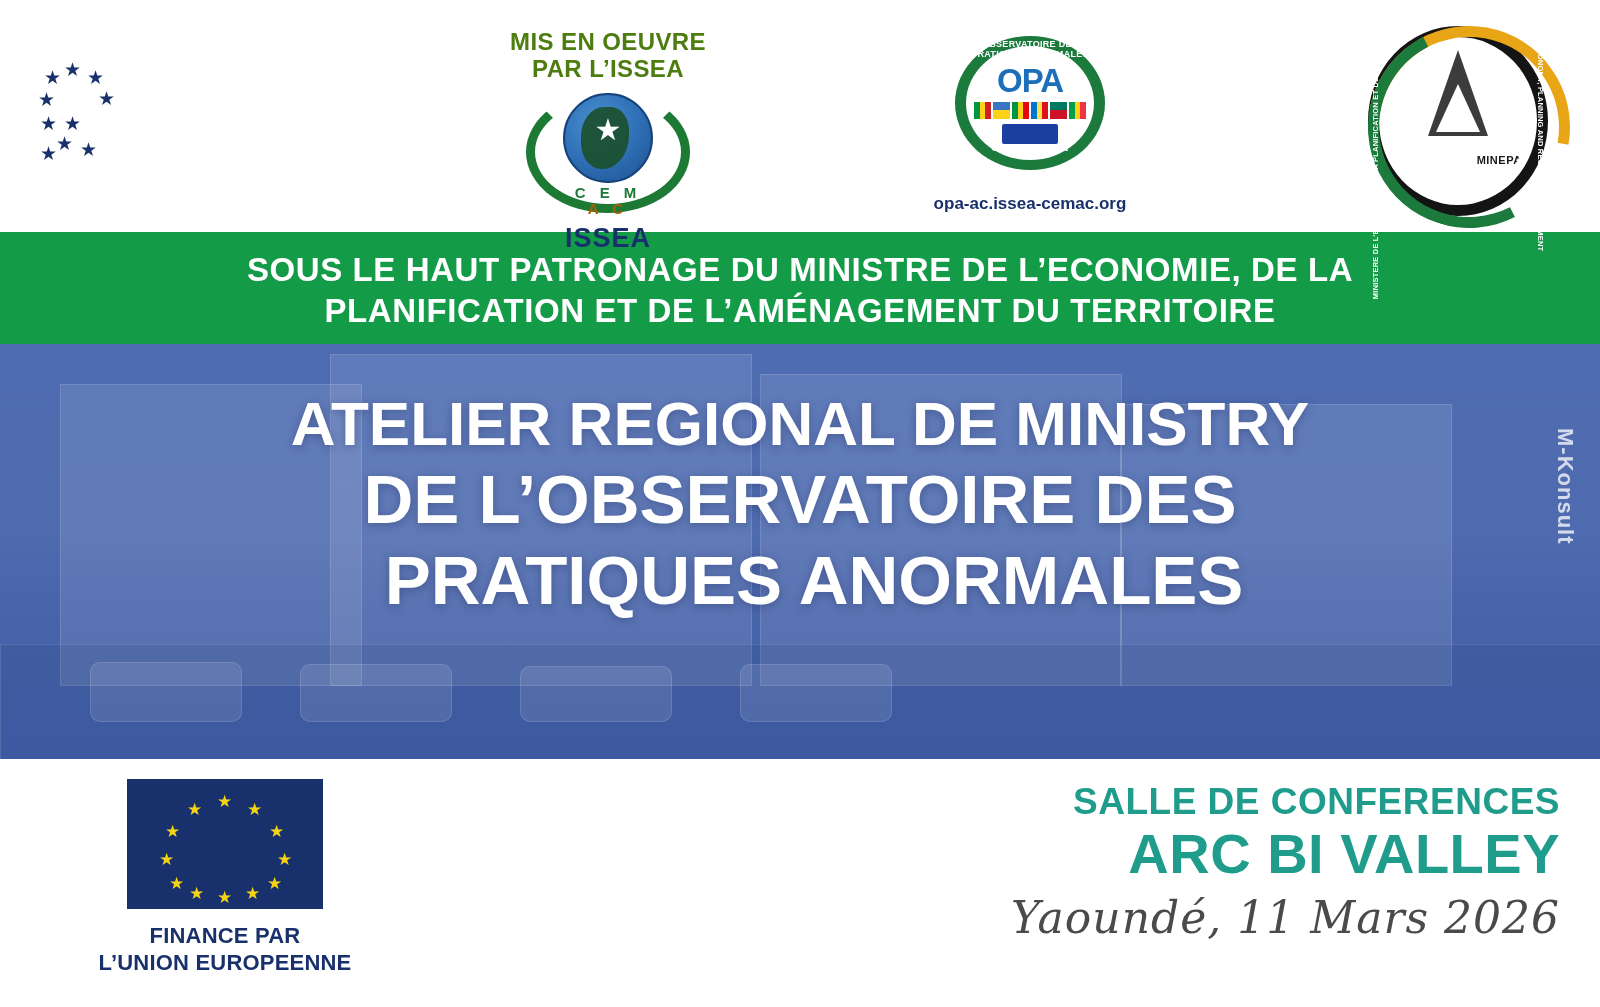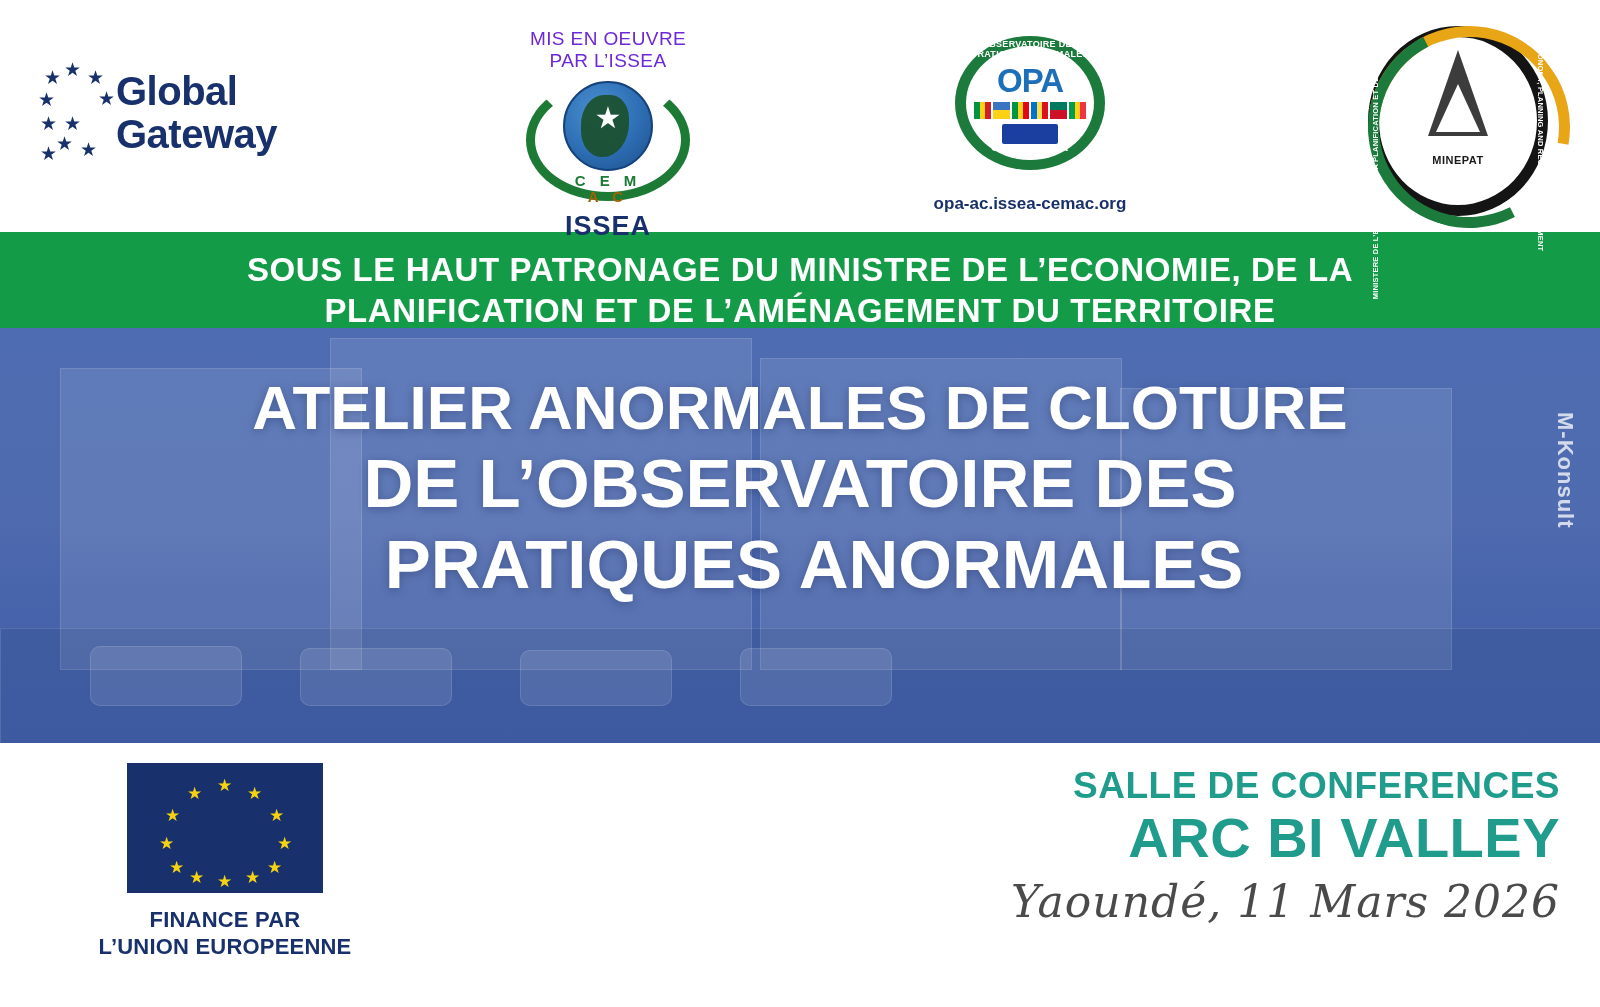--- a/index.html
+++ b/index.html
@@ -54,23 +54,23 @@
 
   
   .issea-logo {
     position: absolute;
     left: 508px;
     top: 28px;
     width: 200px;
     text-align: center;
   }
   .issea-top {
-    color: #6d28d9;
-    font-weight: normal;
-    font-size: 19px;
+    color: #4d7c0f;
+    font-weight: bold;
+    font-size: 24px;
     line-height: 1.14;
     letter-spacing: 0.4px;
   }
   .cemac-emblem {
     position: relative;
     width: 152px;
     height: 118px;
     margin: 6px auto 0;
   }
   .cemac-globe {
@@ -282,21 +282,21 @@
     position: absolute;
     left: -22px; top: 34px;
     width: 44px; height: 48px;
     background: #ffffff;
     clip-path: polygon(0 100%, 50% 0, 100% 100%);
   }
   .minepat-label {
     position: absolute;
     left: 0; right: 0;
     bottom: 30px;
-    text-align: center;
+    text-align: right;
     font-size: 11px;
     font-weight: bold;
     color: #1a1a1a;
     letter-spacing: .5px;
   }
   .minepat-circ {
     position: absolute;
     inset: 0;
     font-size: 7px;
     color: #ffffff;
@@ -328,21 +328,21 @@
   .patronage {
     background: #139b48;
     color: #ffffff;
     text-align: center;
     font-weight: bold;
     font-size: 33px;
     line-height: 1.25;
     letter-spacing: .6px;
     padding: 17px 40px 19px;
     box-sizing: border-box;
-    height: 96px;
+    height: 112px;
   }
 
   
   .banner {
     position: relative;
     height: 415px;
     overflow: hidden;
     background: #3c5ba9;
   }
   .banner-photo {
@@ -457,24 +457,20 @@
       <span style="left:26px; top:2px;">★</span>
       <span style="left:49px; top:10px;">★</span>
       <span style="left:60px; top:31px;">★</span>
       <span style="left:6px;  top:10px;">★</span>
       <span style="left:0px;  top:32px;">★</span>
       <span style="left:2px;  top:56px;">★</span>
       <span style="left:18px; top:76px;">★</span>
       <span style="left:42px; top:82px;">★</span>
       <span style="left:2px;  top:86px;">★</span>
       <span style="left:26px; top:56px;">★</span>
-    </div>
-    <div class="gg-text">
-      <div>Global</div>
-      <div>Gateway</div>
     </div>
   </div>
 
   <div class="issea-logo">
     <div class="issea-top">
       <div>MIS EN OEUVRE</div>
       <div>PAR L’ISSEA</div>
     </div>
     <div class="cemac-emblem">
       <div class="wreath"></div>
@@ -533,21 +529,21 @@
     <div class="bld" style="left:760px; top:30px; width:360px; height:310px;"></div>
     <div class="bld" style="left:1120px; top:60px; width:330px; height:280px;"></div>
     <div class="bld" style="left:0px; top:300px; width:1600px; height:115px; background:rgba(30,50,100,.12);"></div>
     <div class="bld" style="left:90px; top:318px; width:150px; height:58px; border-radius:10px;"></div>
     <div class="bld" style="left:300px; top:320px; width:150px; height:56px; border-radius:10px;"></div>
     <div class="bld" style="left:520px; top:322px; width:150px; height:54px; border-radius:10px;"></div>
     <div class="bld" style="left:740px; top:320px; width:150px; height:56px; border-radius:10px;"></div>
   </div>
 
   <div class="banner-text">
-    <div class="line1">ATELIER ANORMALES DE CLOTURE</div>
+    <div class="line1">ATELIER REGIONAL DE MINISTRY</div>
     <div class="line2">DE L’OBSERVATOIRE DES</div>
     <div class="line3">PRATIQUES ANORMALES</div>
   </div>
 
   <div class="credit">M-Konsult</div>
 </div>
 
 <div class="footer">
 
   <div class="eu-block">

